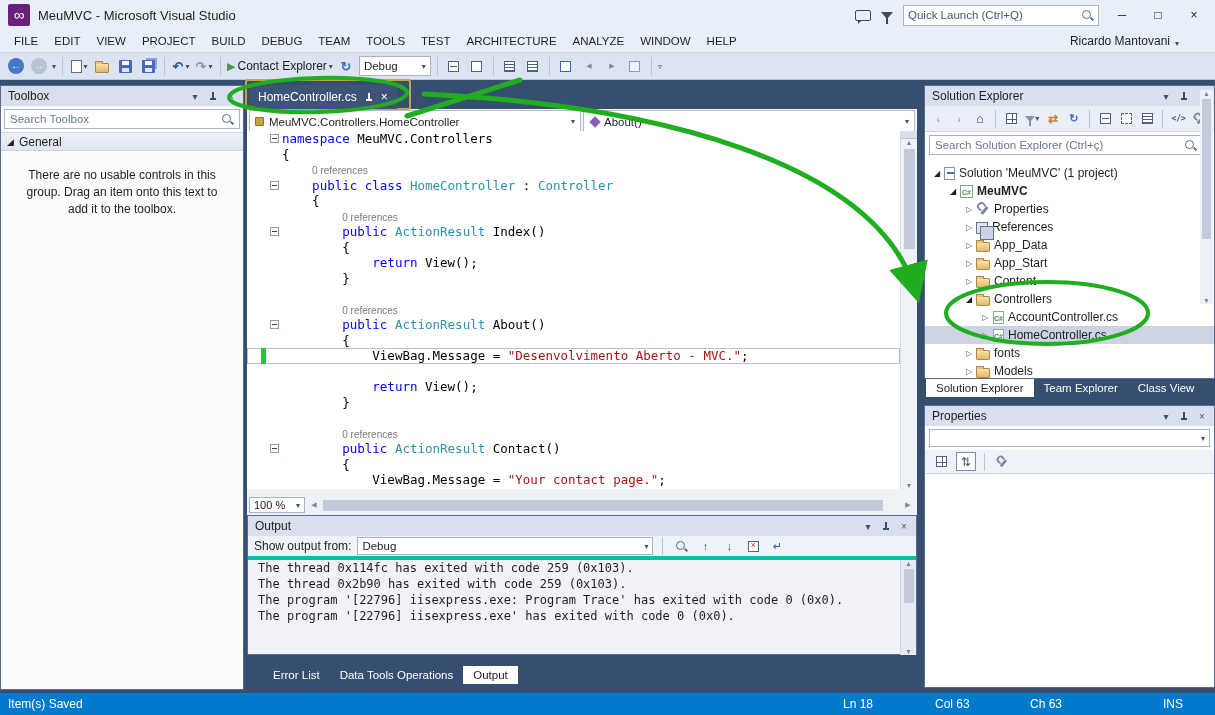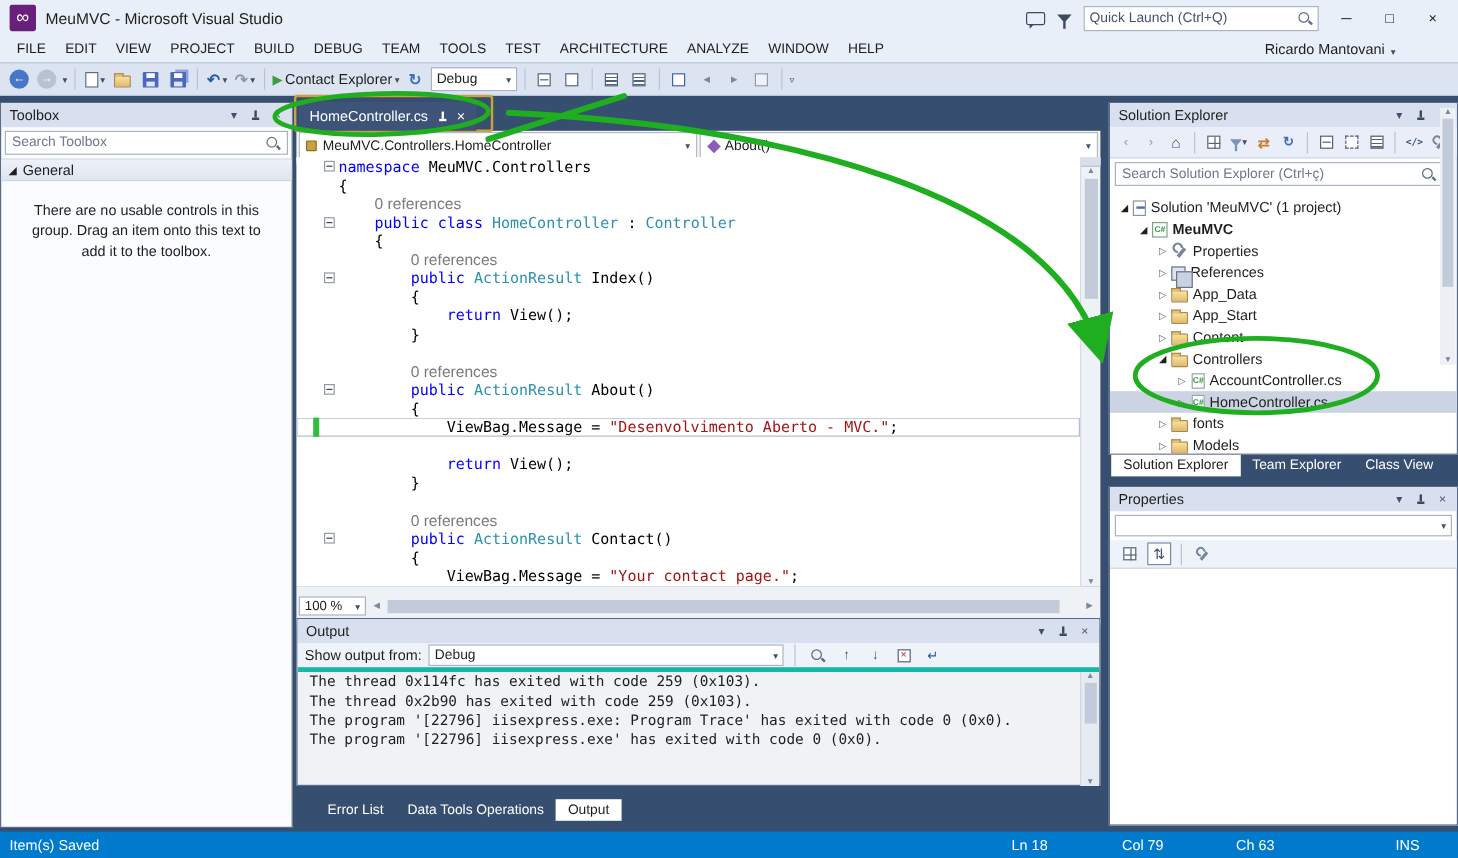--- a/index.html
+++ b/index.html
@@ -18,21 +18,21 @@
   #quicklaunch{width:196px;height:21px;background:#fff;border:1px solid #a8b3c5;display:flex;align-items:center;padding:0 4px}
   #quicklaunch input{border:none;outline:none;flex:1;font-size:11.5px;color:#3d4c68;font-family:"Liberation Sans",sans-serif;background:transparent}
   #quicklaunch input::placeholder{color:#44536f}
   .mag{position:relative;width:13px;height:13px;display:inline-block;flex:none}
   .mag::before{content:"";position:absolute;left:1px;top:1px;width:7px;height:7px;border:1.5px solid #5b6b85;border-radius:50%}
   .mag::after{content:"";position:absolute;left:9px;top:9px;width:4px;height:2px;background:#5b6b85;transform:rotate(45deg)}
   .winbtn{width:26px;text-align:center;font-size:12px;color:#1e1e1e}
 
   #menubar{position:absolute;left:0;top:30px;width:1215px;height:22px;background:#e9eff9;display:flex;align-items:center;padding-left:6px}
   .menu-item{padding:3px 8px;font-size:11.5px}
-  #user{margin-left:auto;padding-right:52px;font-size:12px;display:flex;align-items:flex-end;gap:5px}
+  #user{margin-left:auto;padding-right:36px;font-size:12px;display:flex;align-items:flex-end;gap:5px}
   .caret{font-size:8px;color:#42506a}
 
   #maintoolbar{position:absolute;left:0;top:52px;width:1215px;height:28px;background:#dce4f1;border-top:1px solid #cbd5e6;border-bottom:1px solid #b9c5da;display:flex;align-items:center;gap:3px;padding:0 6px}
   .tbi{height:20px;min-width:20px;display:flex;align-items:center;justify-content:center;gap:2px}
   .vsep{width:1px;height:18px;background:#b9c4d8;margin:0 3px}
   .circ{width:16px;height:16px;border-radius:50%;color:#fff;font-size:10px;line-height:16px;text-align:center}
   .circ.back{background:#4576c8}.circ.fwd{background:#b7c2d4}
   .i-doc{width:11px;height:13px;background:#fff;border:1px solid #5e6d88}
   .i-folder{position:relative;width:14px;height:10px;background:linear-gradient(180deg,#fbe29b,#e0b96f);border:1px solid #ad8a4a;border-radius:1px;margin-top:3px}
   .i-folder::before{content:"";position:absolute;top:-3px;left:-1px;width:6px;height:2px;background:#e6c37c;border:1px solid #ad8a4a;border-bottom:none}
@@ -83,21 +83,21 @@
   #editorbody{position:absolute;left:0;top:46px;width:653px;height:358px;background:#fff;overflow:hidden}
   .crow{display:flex;height:15.5px;line-height:15.5px;white-space:pre;font-family:"DejaVu Sans Mono",monospace;font-size:12.5px;padding-left:14px}
   .crow.cur{box-shadow:inset 0 0 0 1px #b8bfce}
   .chgbar{width:5px;flex:none}
   .chgbar.on{background:#2fbe3f}
   .foldcol{width:16px;flex:none;display:flex;align-items:center;justify-content:center}
   .foldbox{width:9px;height:9px;border:1px solid #919aa8;background:#fff;position:relative}
   .foldbox::after{content:"";position:absolute;left:1px;top:3px;width:5px;height:1px;background:#3b4454}
   .ctext{flex:1}
   .kw{color:#0000ff}.ty{color:#2b91af}.st{color:#a31515}.pl{color:#000}
-  .lens{font-family:"Liberation Sans",sans-serif;font-size:13px;color:#7a7a7a}
+  .lens{font-family:"Liberation Sans",sans-serif;font-size:10px;color:#7a7a7a}
   #vscroll{position:absolute;right:0;top:46px;width:17px;height:358px;background:#eef1f6;border-left:1px solid #d6dce6;display:flex;flex-direction:column;align-items:center;font-size:7px;color:#7c8799}
   #vscroll .split{width:100%;height:8px;background:#d9dfeb;border-bottom:1px solid #b9c2d2}
   #vscroll .thumb{width:11px;height:100px;background:#c3cbda;margin-top:3px}
   #vscroll .dn{margin-top:auto}
   #hscrollrow{position:absolute;left:0;top:404px;width:100%;height:18px;background:#eef1f6;display:flex;align-items:center;gap:2px;padding:16px 2px}
   #zoombox{width:56px;height:16px;background:#fff;border:1px solid #a8b3c5;display:flex;align-items:center;padding:0 4px;font-size:11px;gap:3px}
   .scrollarrow{font-size:7px;color:#7c8799;width:14px;text-align:center}
   #hthumb{height:11px;background:#c3cbda;width:560px}
 
   
@@ -572,21 +572,21 @@
       <span class="vsep"></span>
       <span class="ptool">
           <span class="tic ic-wrench" style="transform:scale(.9)"></span>
         </span>
     </div>
   </div>
 
   <div id="statusbar">
     <span style="left:8px">Item(s) Saved</span>
     <span style="left:843px">Ln 18</span>
-    <span style="left:935px">Col 79</span>
+    <span style="left:935px">Col 63</span>
     <span style="left:1030px">Ch 63</span>
     <span style="left:1163px">INS</span>
   </div>
 
   <svg id="annotations" width="1215" height="715">
     <defs>
       <marker id="ah" markerWidth="9" markerHeight="8" refX="6.5" refY="4" orient="auto">
         <polygon points="0,0 8,4 0,8" fill="#1fae1f"></polygon>
       </marker>
     </defs>

